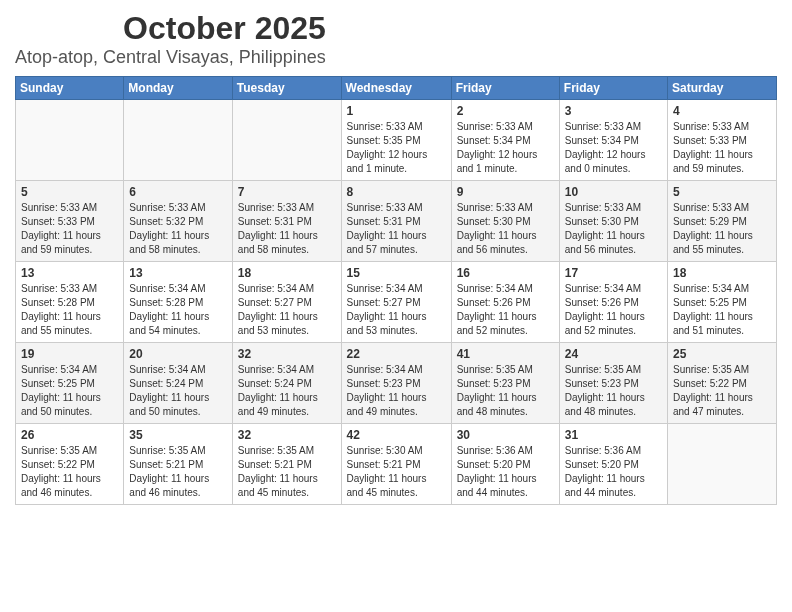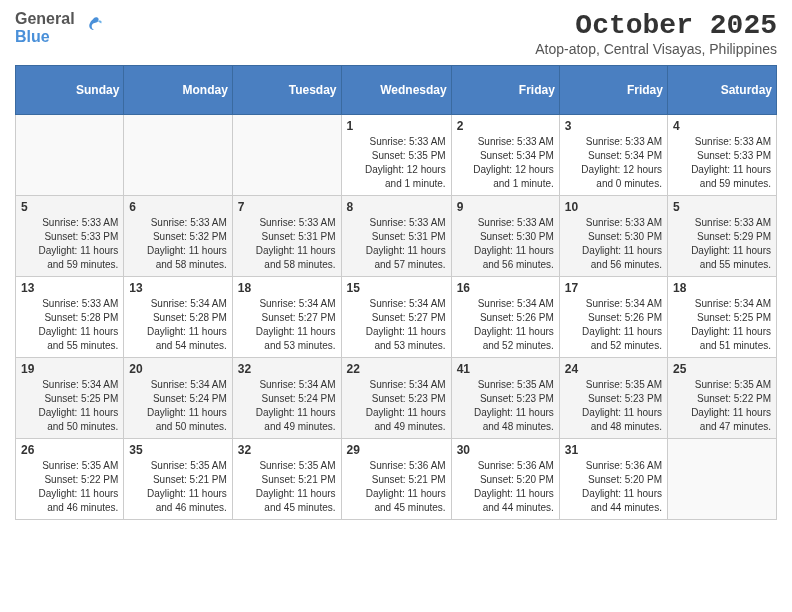--- a/index.html
+++ b/index.html
@@ -13,41 +13,40 @@
     .header {
       display: flex;
       align-items: flex-start;
       justify-content: space-between;
       margin-bottom: 8px;
     }
     .title-block {
       text-align: right;
     }
     .month-title {
-      font-size: 28px;
+      font-size: 32px;
       font-weight: bold;
       color: #333;
-      font-family: Liberation Mono, monospace;
     }
     .location-title {
-      font-size: 14px;
+      font-size: 18px;
       color: #555;
     }
     .calendar {
       width: 100%;
       border-collapse: collapse;
       border: 1px solid #ccc;
     }
     .calendar th {
       background-color: #4a7fc1;
       color: #fff;
       font-size: 12px;
       font-weight: bold;
-      padding: 17px 4px;
-      text-align: right;
+      padding: 4px 4px;
+      text-align: left;
       border: 1px solid #3a6aa0;
     }
     .calendar td {
       vertical-align: top;
       padding: 4px 5px;
       border: 1px solid #ccc;
       width: 113px;
       min-height: 80px;
       font-size: 10px;
       color: #333;
@@ -65,21 +64,20 @@
     .day-number {
       font-size: 12px;
       font-weight: bold;
       display: block;
       margin-bottom: 2px;
     }
     .day-info {
       font-size: 10px;
       line-height: 1.4;
       color: #333;
-      text-align: right;
     }
     .logo-wrapper {
       display: flex;
       align-items: center;
     }
     .logo-text-group {
       display: flex;
       flex-direction: column;
     }
     .logo-line1 {
@@ -101,33 +99,20 @@
       width: 18px;
       height: 18px;
       margin-left: 2px;
       margin-top: -8px;
     }
   </style>
 </head>
 <body>
 
 <div class="header">
-  <div class="logo-wrapper">
-    <div class="logo-text-group">
-      <div class="logo-line1">
-        <span>General</span><span class="blue"> </span>
-        
-      </div>
-      <div class="logo-line2">Blue</div>
-    </div>
-    <svg class="logo-bird" viewBox="0 0 30 30" xmlns="http://www.w3.org/2000/svg">
-      <path d="M15 5 C18 2, 25 4, 22 10 C20 14, 15 12, 12 16 C10 19, 12 24, 15 25 C10 25, 5 20, 8 14 C10 9, 13 8, 15 5 Z" fill="#4a90d9"></path>
-      <path d="M22 10 C26 8, 29 10, 27 14 C25 12, 22 12, 22 10 Z" fill="#6ab0e8"></path>
-    </svg>
-  </div>
   <div class="title-block">
     <div class="month-title">October 2025</div>
     <div class="location-title">Atop-atop, Central Visayas, Philippines</div>
   </div>
 </div>
 
 <table class="calendar">
   <thead>
     <tr>
     <th>Sunday</th>
@@ -342,22 +327,22 @@
 and 46 minutes.</div>
         </td>
         <td>
           <span class="day-number">32</span>
           <div class="day-info">Sunrise: 5:35 AM
 Sunset: 5:21 PM
 Daylight: 11 hours
 and 45 minutes.</div>
         </td>
         <td>
-          <span class="day-number">29</span>
-          <div class="day-info">Sunrise: 5:36 AM
+          <span class="day-number">42</span>
+          <div class="day-info">Sunrise: 5:30 AM
 Sunset: 5:21 PM
 Daylight: 11 hours
 and 45 minutes.</div>
         </td>
         <td>
           <span class="day-number">30</span>
           <div class="day-info">Sunrise: 5:36 AM
 Sunset: 5:20 PM
 Daylight: 11 hours
 and 44 minutes.</div>

